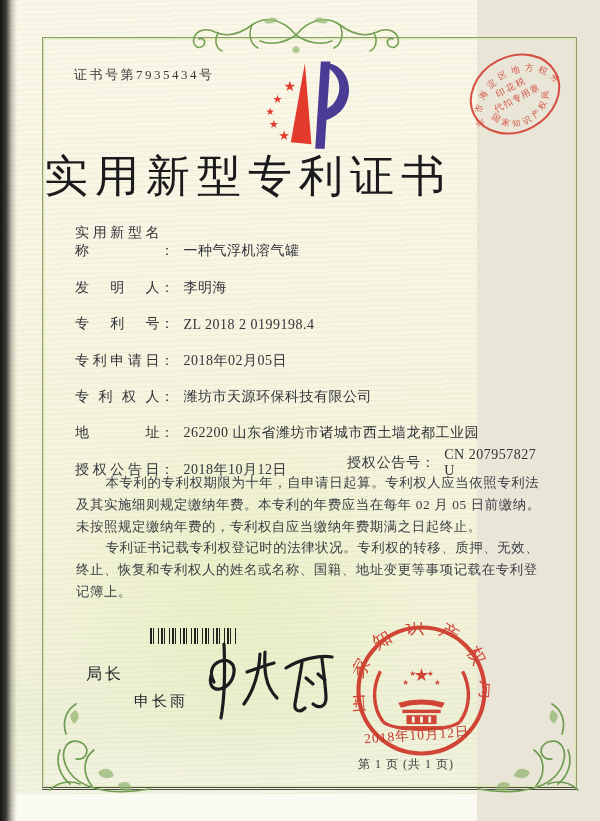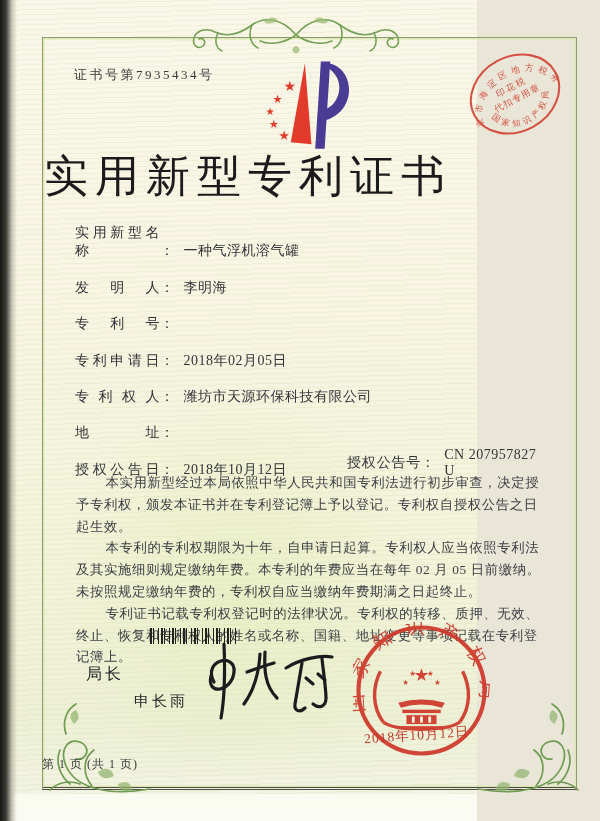--- a/index.html
+++ b/index.html
@@ -57,21 +57,21 @@
 
   .sig-title { position:absolute; left:86px; top:664px; font-size:16px; letter-spacing:3px; color:#26262a; z-index:4; }
   .sig-name  { position:absolute; left:86px; top:692px; font-size:15px; letter-spacing:3px; color:#26262a; z-index:4;margin-left:48px; }
   .signature { position:absolute; left:184px; top:638px; width:152px; height:86px; z-index:4; }
 
   .seal { position:absolute; left:353px; top:622px; width:137px; height:137px; z-index:5; opacity:.93; }
   .seal text { fill:#ce382a; }
   .seal-date { position:absolute; left:364px; top:725px; width:150px; z-index:6;
     color:#c23a2c; font-size:13.5px; letter-spacing:1px; transform:rotate(-4deg); }
 
-  .footer { position:absolute; left:42px; right:23px; top:756px; text-align:left;
+  .footer { position:absolute; left:42px; right:23px; top:756px; text-align:right;
     font-size:12px; letter-spacing:1px; color:#3a3a3a; z-index:4; }
 </style>
 </head>
 <body>
 
 <div class="scan">
   <div class="frame"></div>
   <div class="bottom-margin"></div>
   <div class="edge-left"></div>
 
@@ -164,49 +164,50 @@
       <span class="fvalue">一种气浮机溶气罐</span>
     </div>
     <div class="frow">
       <span class="flabel">发明人</span>
         <span class="fcolon">：</span>
       <span class="fvalue">李明海</span>
     </div>
     <div class="frow">
       <span class="flabel">专利号</span>
         <span class="fcolon">：</span>
+      <span class="fvalue">ZL 2018 2 0199198.4</span>
     </div>
     <div class="frow">
       <span class="flabel">专利申请日</span>
         <span class="fcolon">：</span>
       <span class="fvalue">2018年02月05日</span>
     </div>
     <div class="frow">
       <span class="flabel">专利权人</span>
         <span class="fcolon">：</span>
       <span class="fvalue">潍坊市天源环保科技有限公司</span>
     </div>
     <div class="frow">
       <span class="flabel">地址</span>
         <span class="fcolon">：</span>
+      <span class="fvalue">262200 山东省潍坊市诸城市西土墙龙都工业园</span>
     </div>
     <div class="frow">
       <span class="flabel">授权公告日</span>
         <span class="fcolon">：</span>
       <span class="fvalue">2018年10月12日</span>
       <span class="grant-pub">
         <span class="flabel">授权公告号</span>
           <span class="fcolon">：</span>
         <span class="fvalue">CN 207957827 U</span>
       </span>
     </div>
   </div>
 
   <div class="paragraphs">
-    <p>本实用新型经过本局依照中华人民共和国专利法进行初步审查，决定授予专利权，颁发本证书并在专利登记簿上予以登记。专利权自授权公告之日起生效。</p>
     <p>本专利的专利权期限为十年，自申请日起算。专利权人应当依照专利法及其实施细则规定缴纳年费。本专利的年费应当在每年 02 月 05 日前缴纳。未按照规定缴纳年费的，专利权自应当缴纳年费期满之日起终止。</p>
     <p>专利证书记载专利权登记时的法律状况。专利权的转移、质押、无效、终止、恢复和专利权人的姓名或名称、国籍、地址变更等事项记载在专利登记簿上。</p>
   </div>
 
   <div class="barcode"></div>
 
   <div class="sig-title">局长</div>
   <div class="sig-name">申长雨</div>
 
   <svg class="signature" viewBox="0 0 152 86">

